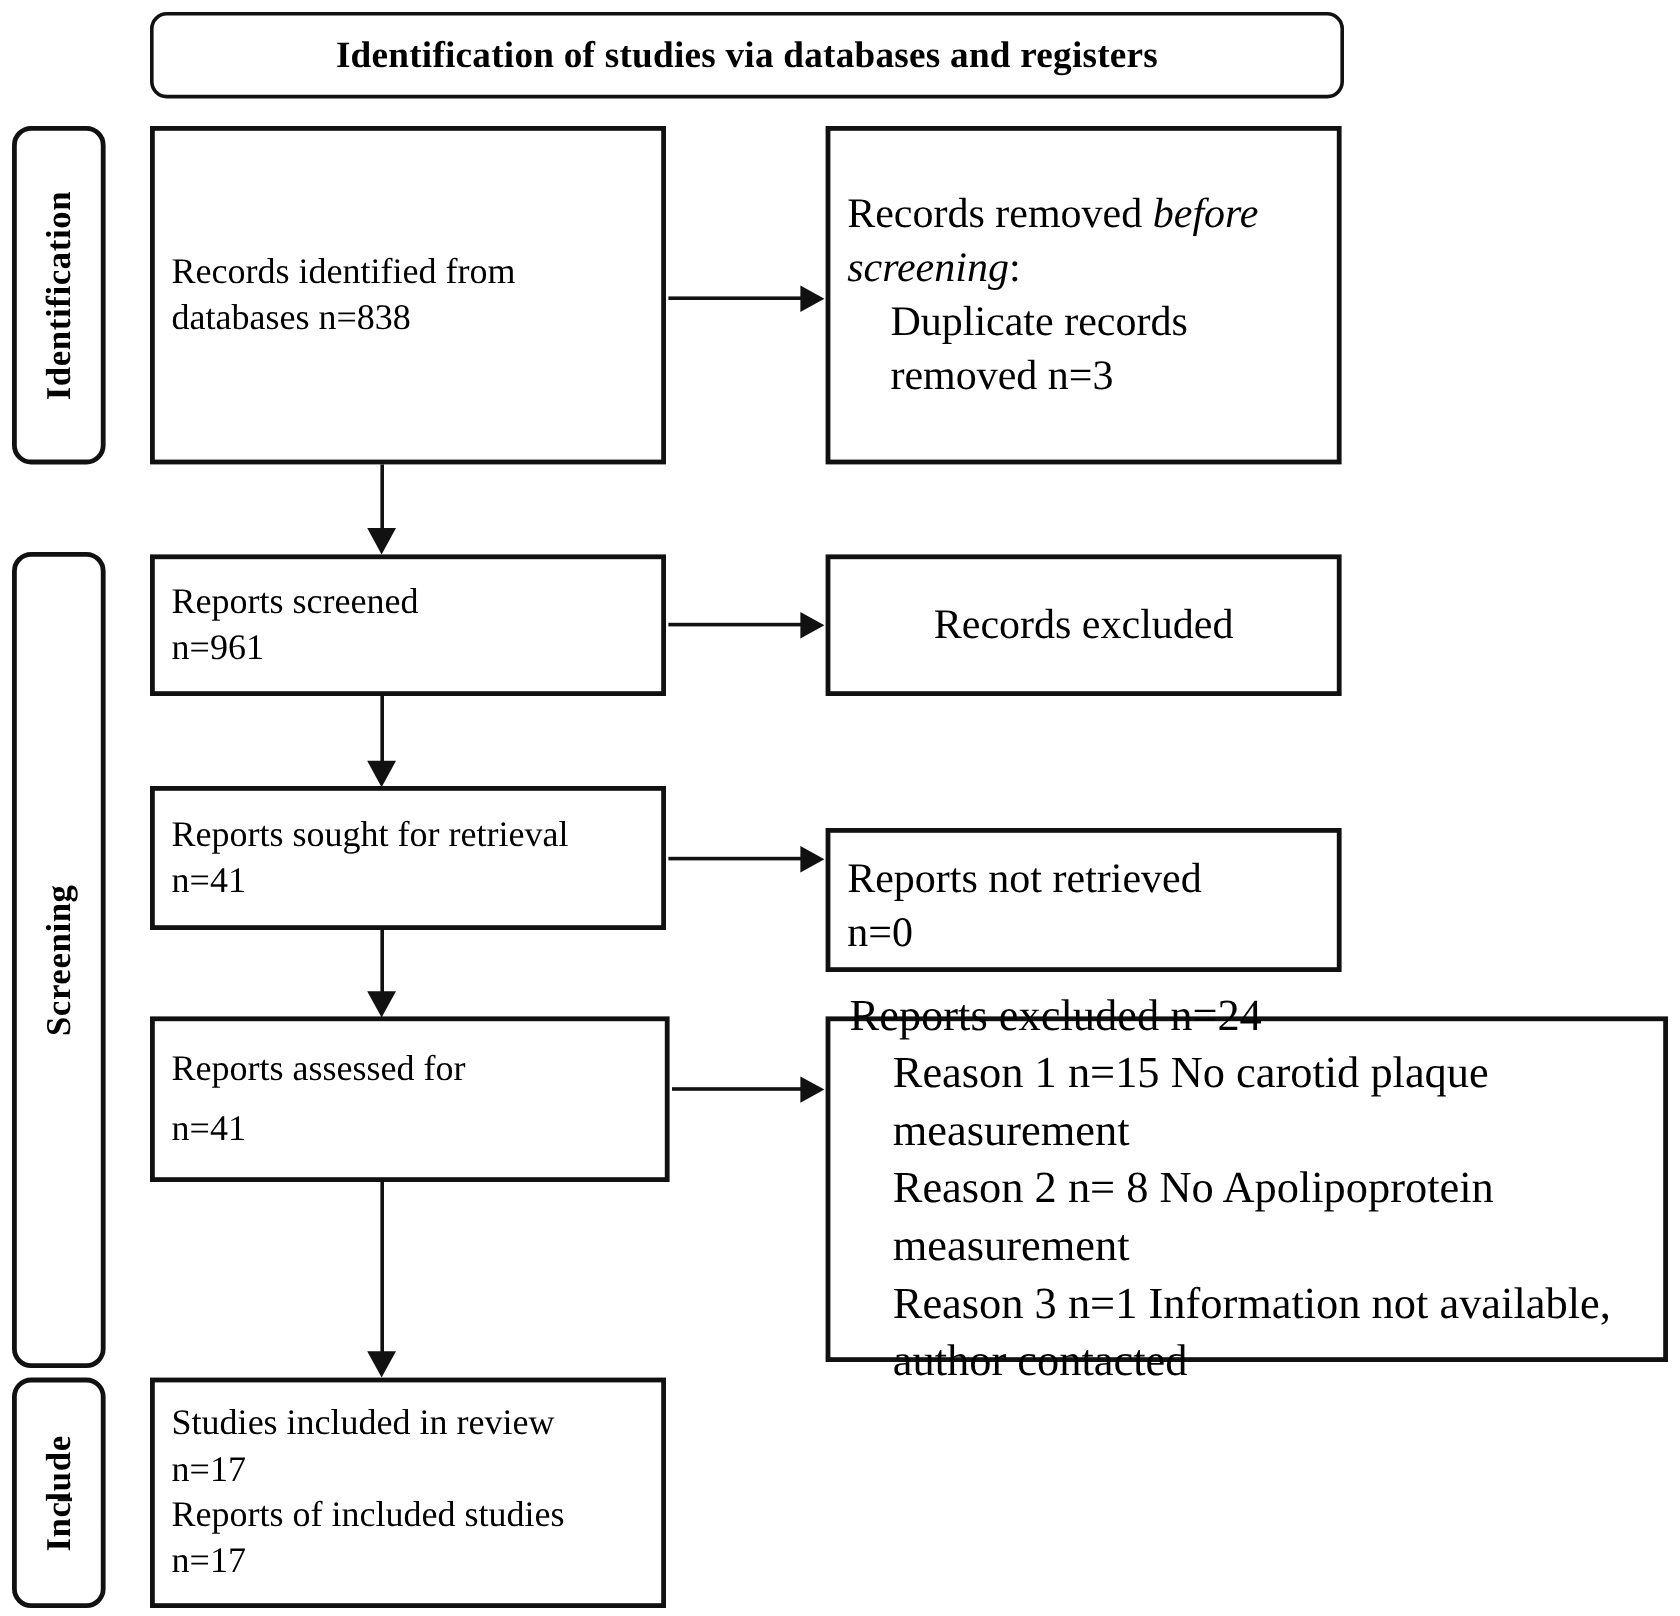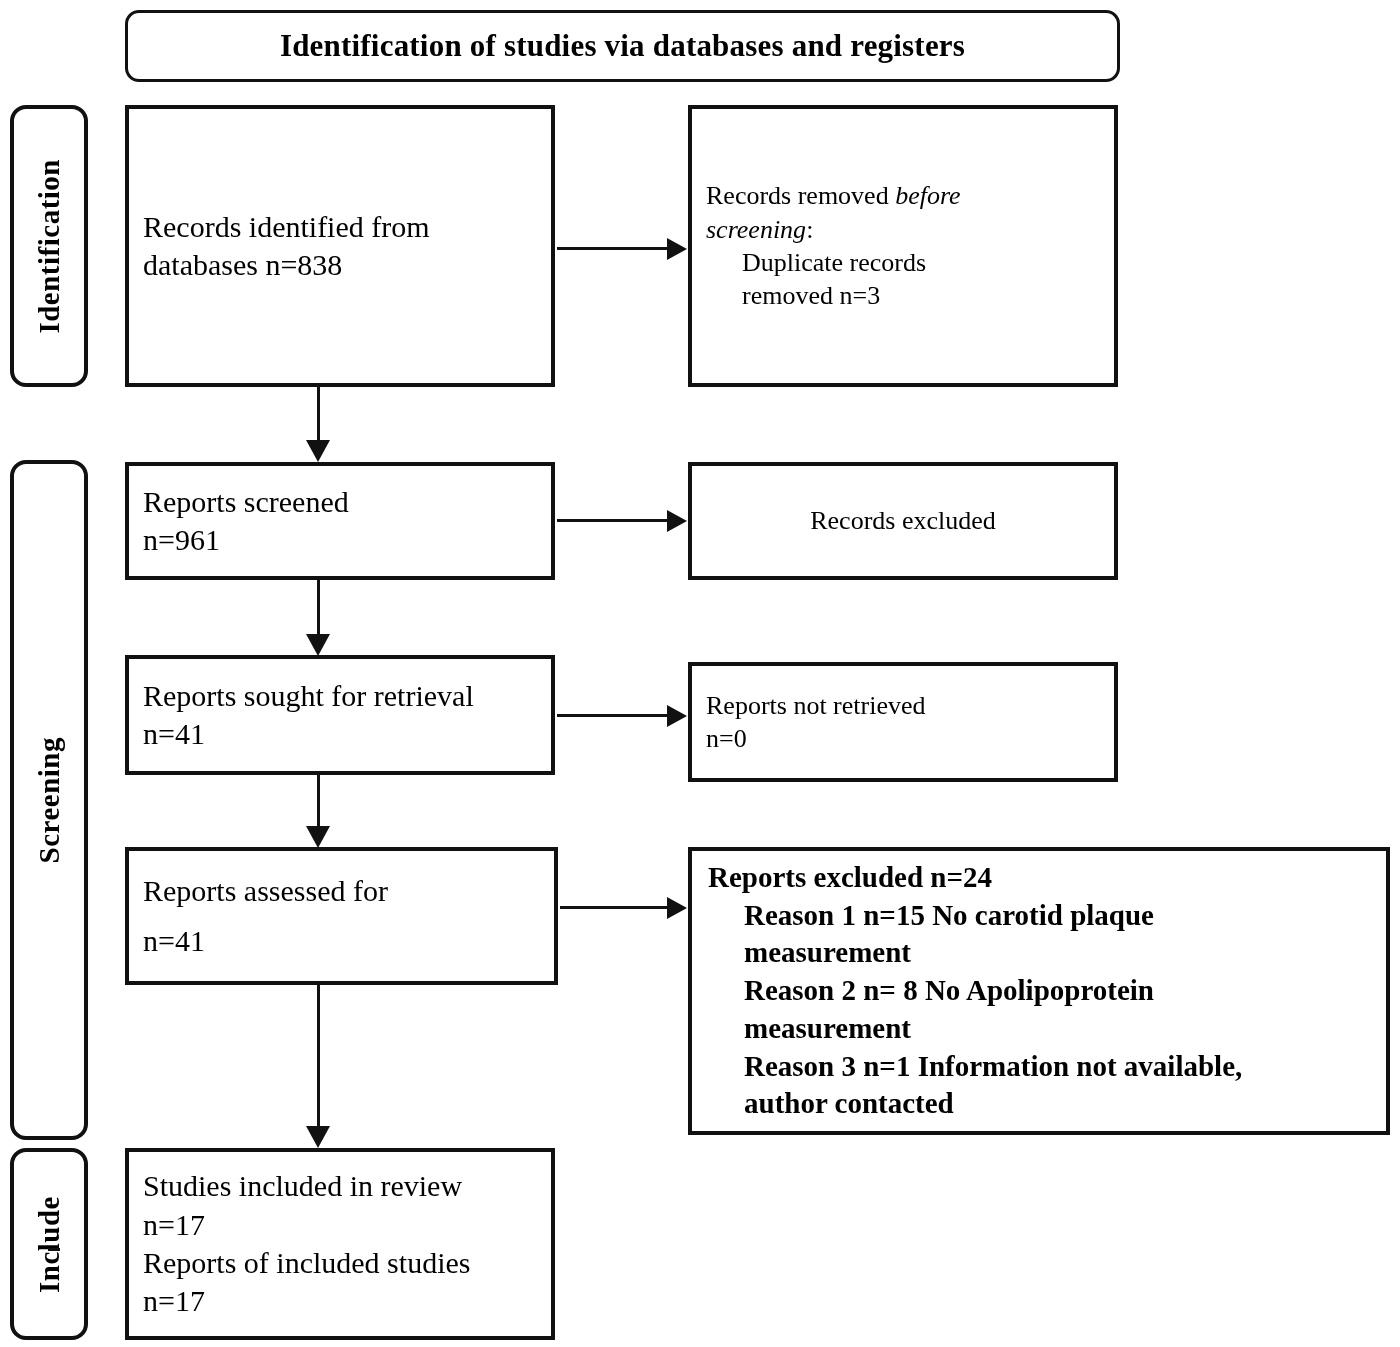--- a/index.html
+++ b/index.html
@@ -63,40 +63,40 @@
   .box {
     position: absolute;
     border: 4px solid #111;
     background: #fff;
     display: flex;
     flex-direction: column;
     justify-content: center;
     padding: 6px 14px;
   }
   .box p {
-    font-size: 26px;
+    font-size: 35px;
     line-height: 1.28;
     white-space: pre-line;
   }
   .box p.indent { padding-left: 36px; }
   .box p em { font-style: italic; }
 
   #box-identified   { left: 125px; top: 105px;  width: 430px; height: 282px; }
   #box-removed      { left: 688px; top: 105px;  width: 430px; height: 282px; }
   #box-screened     { left: 125px; top: 462px;  width: 430px; height: 118px; }
   #box-excluded1    { left: 688px; top: 462px;  width: 430px; height: 118px; text-align: center; }
   #box-sought       { left: 125px; top: 655px;  width: 430px; height: 120px; }
-  #box-notretrieved { left: 688px; top: 662px;  width: 430px; height: 120px; }
+  #box-notretrieved { left: 688px; top: 690px;  width: 430px; height: 120px; justify-content: flex-end; }
   #box-assessed     { left: 125px; top: 847px;  width: 433px; height: 138px; gap: 11px; }
   #box-excluded2    { left: 688px; top: 847px;  width: 702px; height: 288px; padding: 10px 16px; }
   #box-included     { left: 125px; top: 1148px; width: 430px; height: 192px; }
 
   #box-identified p, #box-screened p, #box-sought p,
   #box-assessed p, #box-included p { font-size: 30px; }
-  #box-excluded2 p { font-size: 29px; line-height: 1.30; font-weight: bold; }
+  #box-excluded2 p { font-size: 37px; line-height: 1.30; }
 
   
   .arrow { position: absolute; }
   .arrow-line-h {
     position: absolute;
     height: 3px; background: #111;
   }
   .arrow-head-r {
     position: absolute;
     width: 0; height: 0;

